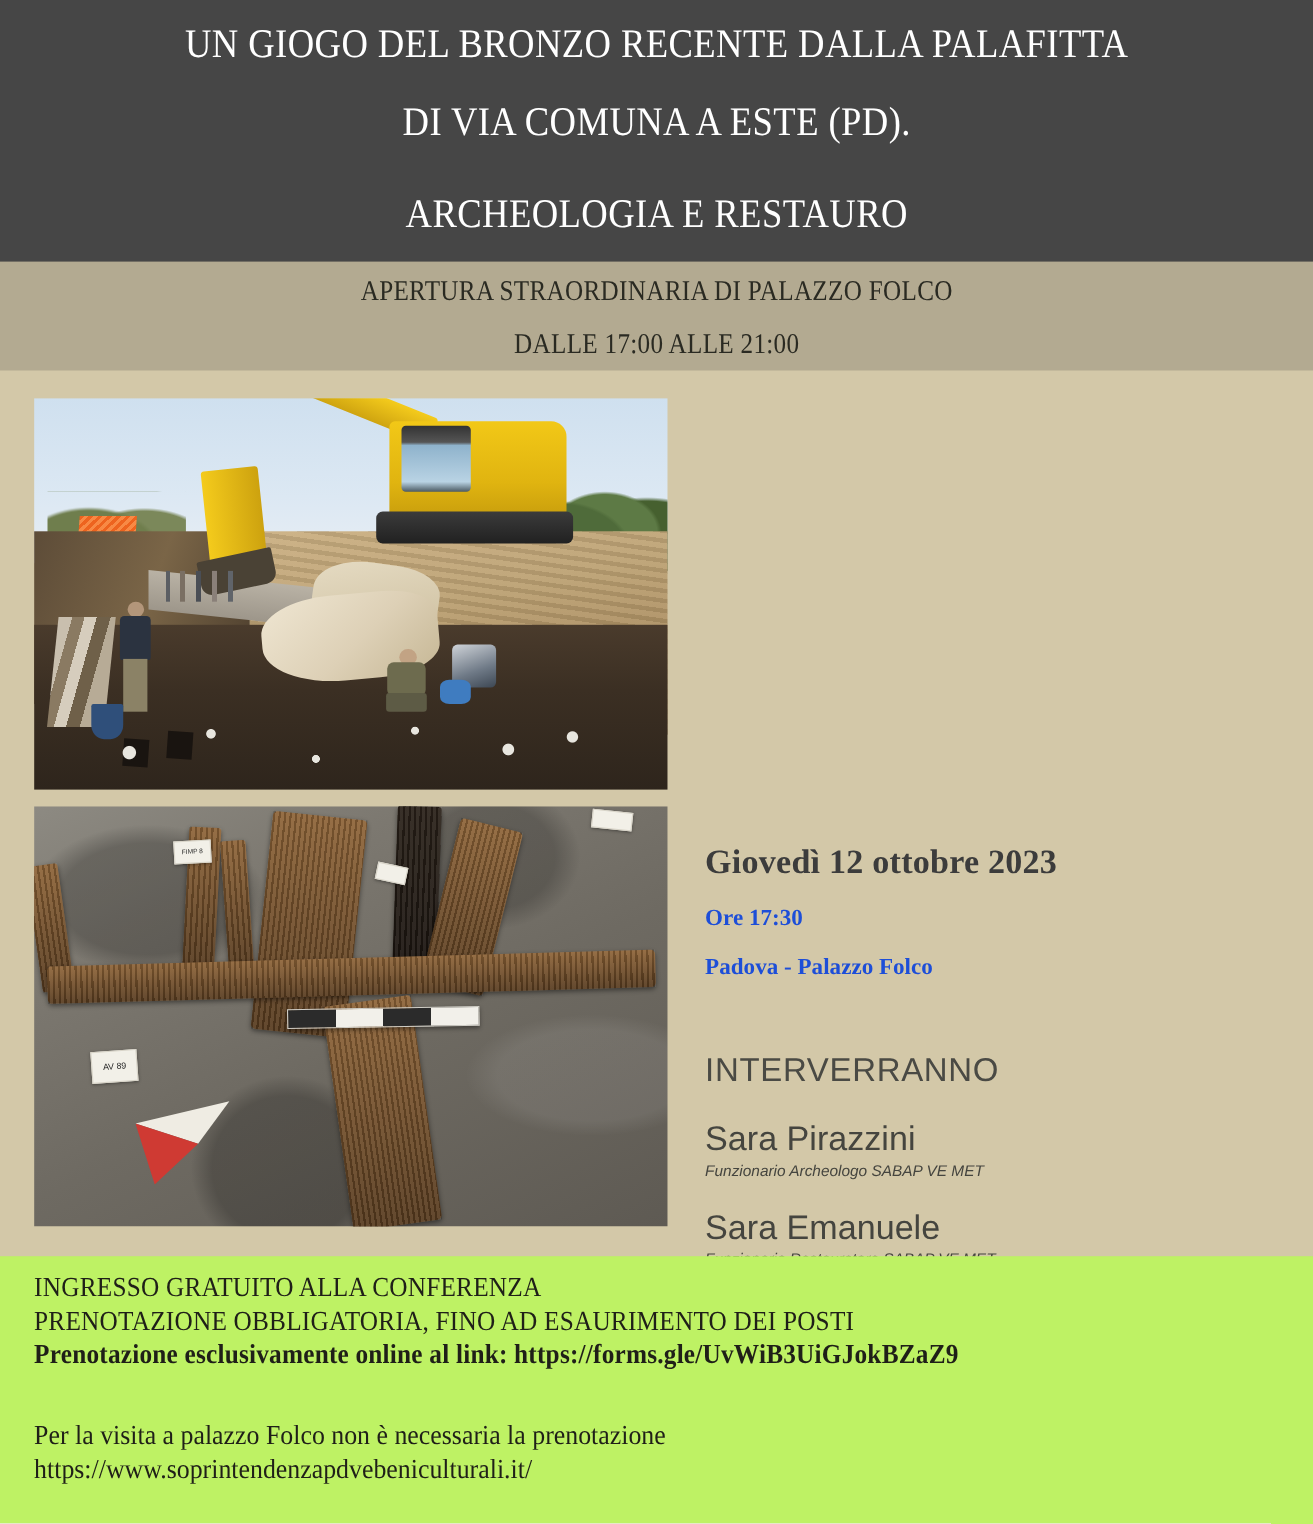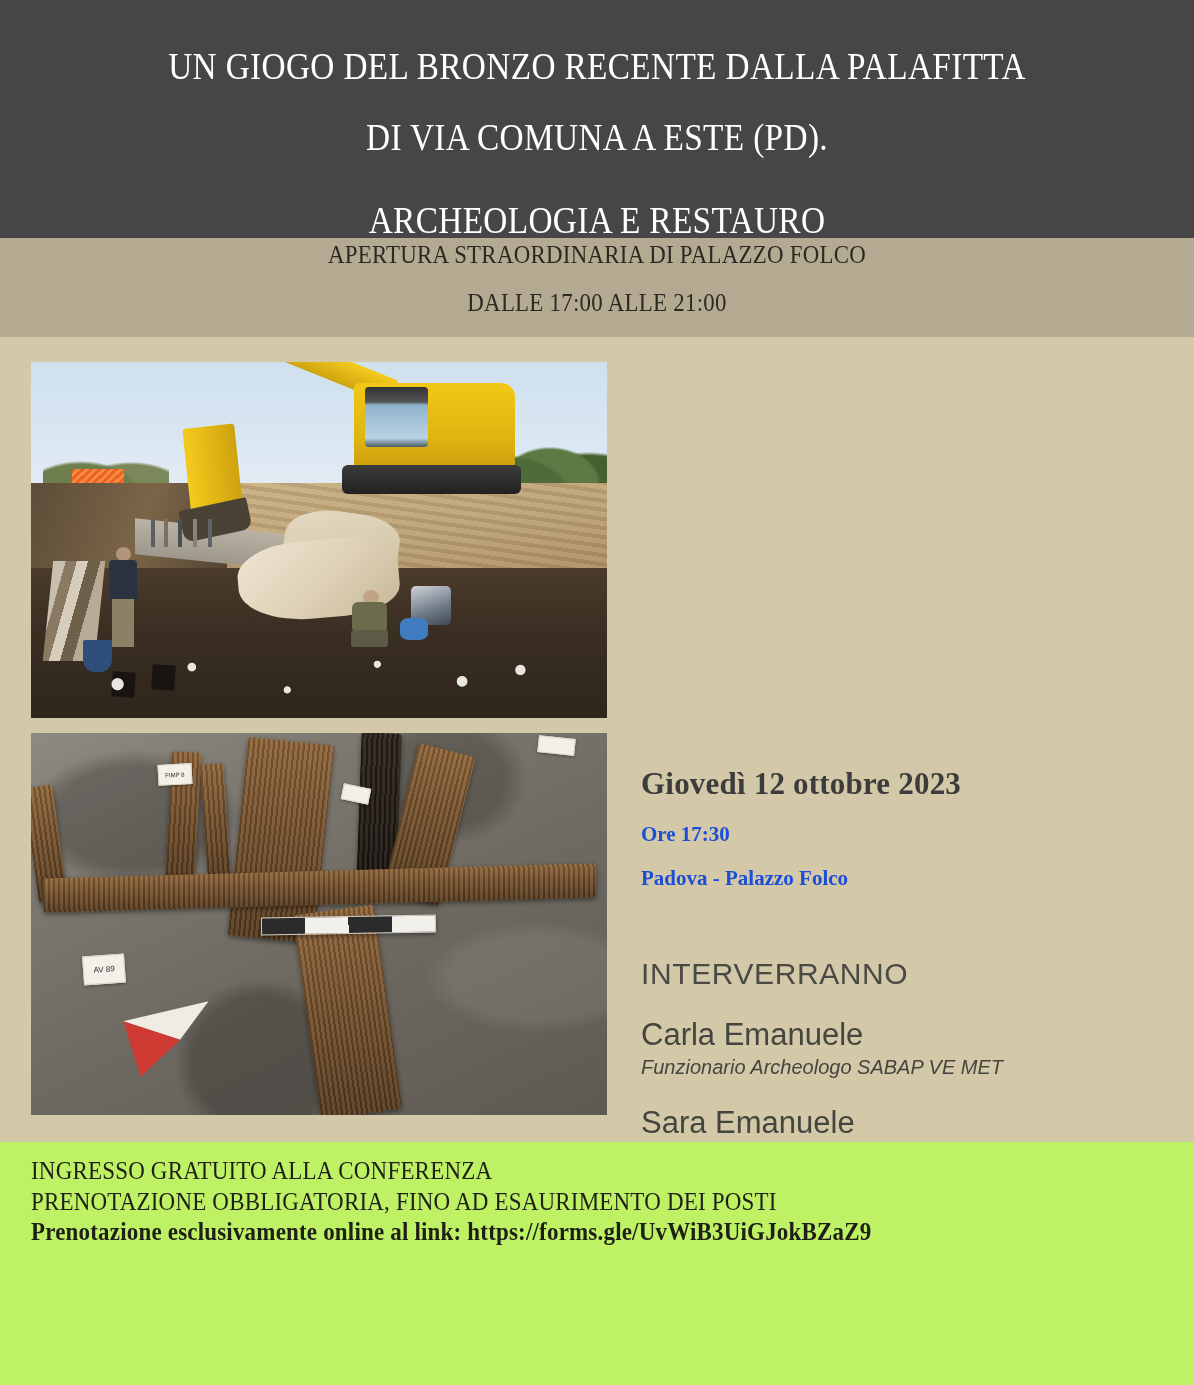--- a/index.html
+++ b/index.html
@@ -19,21 +19,20 @@
   }
 
   
   .header-band {
     position: absolute;
     left: 0; top: 0;
     width: 1194px;
     height: 238px;
     background: #464646;
     box-sizing: border-box;
-    padding-top: 26px;
   }
   .title-line {
     color: #ffffff;
     text-align: center;
     font-family: "Liberation Serif", serif;
     font-weight: 400;
     font-size: 37px;
     letter-spacing: 0.4px;
     line-height: 1.0;
     transform: scaleX(0.90);
@@ -45,21 +44,21 @@
   .title-line.l3 { margin-top: 46px; }
 
   
   .subtitle-band {
     position: absolute;
     left: 0; top: 238px;
     width: 1194px;
     height: 99px;
     background: #b3aa91;
     box-sizing: border-box;
-    padding-top: 2px;
+    padding-top: 12px;
   }
   .subtitle-line {
     color: #2a2a22;
     text-align: center;
     font-family: "Liberation Serif", serif;
     font-size: 26px;
     letter-spacing: 0.3px;
     transform: scaleX(0.88);
     transform-origin: center center;
     white-space: nowrap;
@@ -370,21 +369,21 @@
   .speaker-name {
     font-family: "Liberation Sans", sans-serif;
     font-weight: 300;
     font-size: 31px;
     color: #45453f;
     line-height: 1.15;
   }
   .speaker-role {
     font-family: "Liberation Sans", sans-serif;
     font-style: italic;
-    font-size: 20px;
+    font-size: 14px;
     color: #45453f;
     margin-top: 3px;
   }
   .restauri-lead {
     margin-top: 44px;
     font-family: "Liberation Sans", sans-serif;
     font-weight: 300;
     font-size: 27px;
     color: #45453f;
   }
@@ -510,21 +509,21 @@
     <div class="right-col">
       <div class="event-block">
         <div class="event-date">Giovedì 12 ottobre 2023</div>
         <div class="event-line">Ore 17:30</div>
         <div class="event-line">Padova - Palazzo Folco</div>
       </div>
 
       <div class="interverranno">INTERVERRANNO</div>
 
       <div class="speaker">
-        <div class="speaker-name">Carla Emanuele</div>
+        <div class="speaker-name">Sara Pirazzini</div>
         <div class="speaker-role">Funzionario Archeologo SABAP VE MET</div>
       </div>
 
       <div class="speaker">
         <div class="speaker-name">Sara Emanuele</div>
         <div class="speaker-role">Funzionario Restauratore SABAP VE MET</div>
       </div>
 
       <div class="restauri-lead">Restauri a cura di</div>
 
@@ -535,16 +534,20 @@
     </div>
   </div>
 
   <div class="footer-band">
     <div class="footer-top">
       <div class="foot-line">INGRESSO GRATUITO ALLA CONFERENZA</div>
       <div class="foot-line">PRENOTAZIONE OBBLIGATORIA, FINO AD ESAURIMENTO DEI POSTI</div>
       <div class="foot-line bold">Prenotazione esclusivamente online al link: https://forms.gle/UvWiB3UiGJokBZaZ9</div>
     </div>
 
+    <div class="footer-bottom">
+      <div class="foot-note">Per la visita a palazzo Folco non è necessaria la prenotazione</div>
+      <div class="foot-note">https://www.soprintendenzapdvebeniculturali.it/</div>
+    </div>
 
   </div>
 
 </div>
 
 </body></html>

